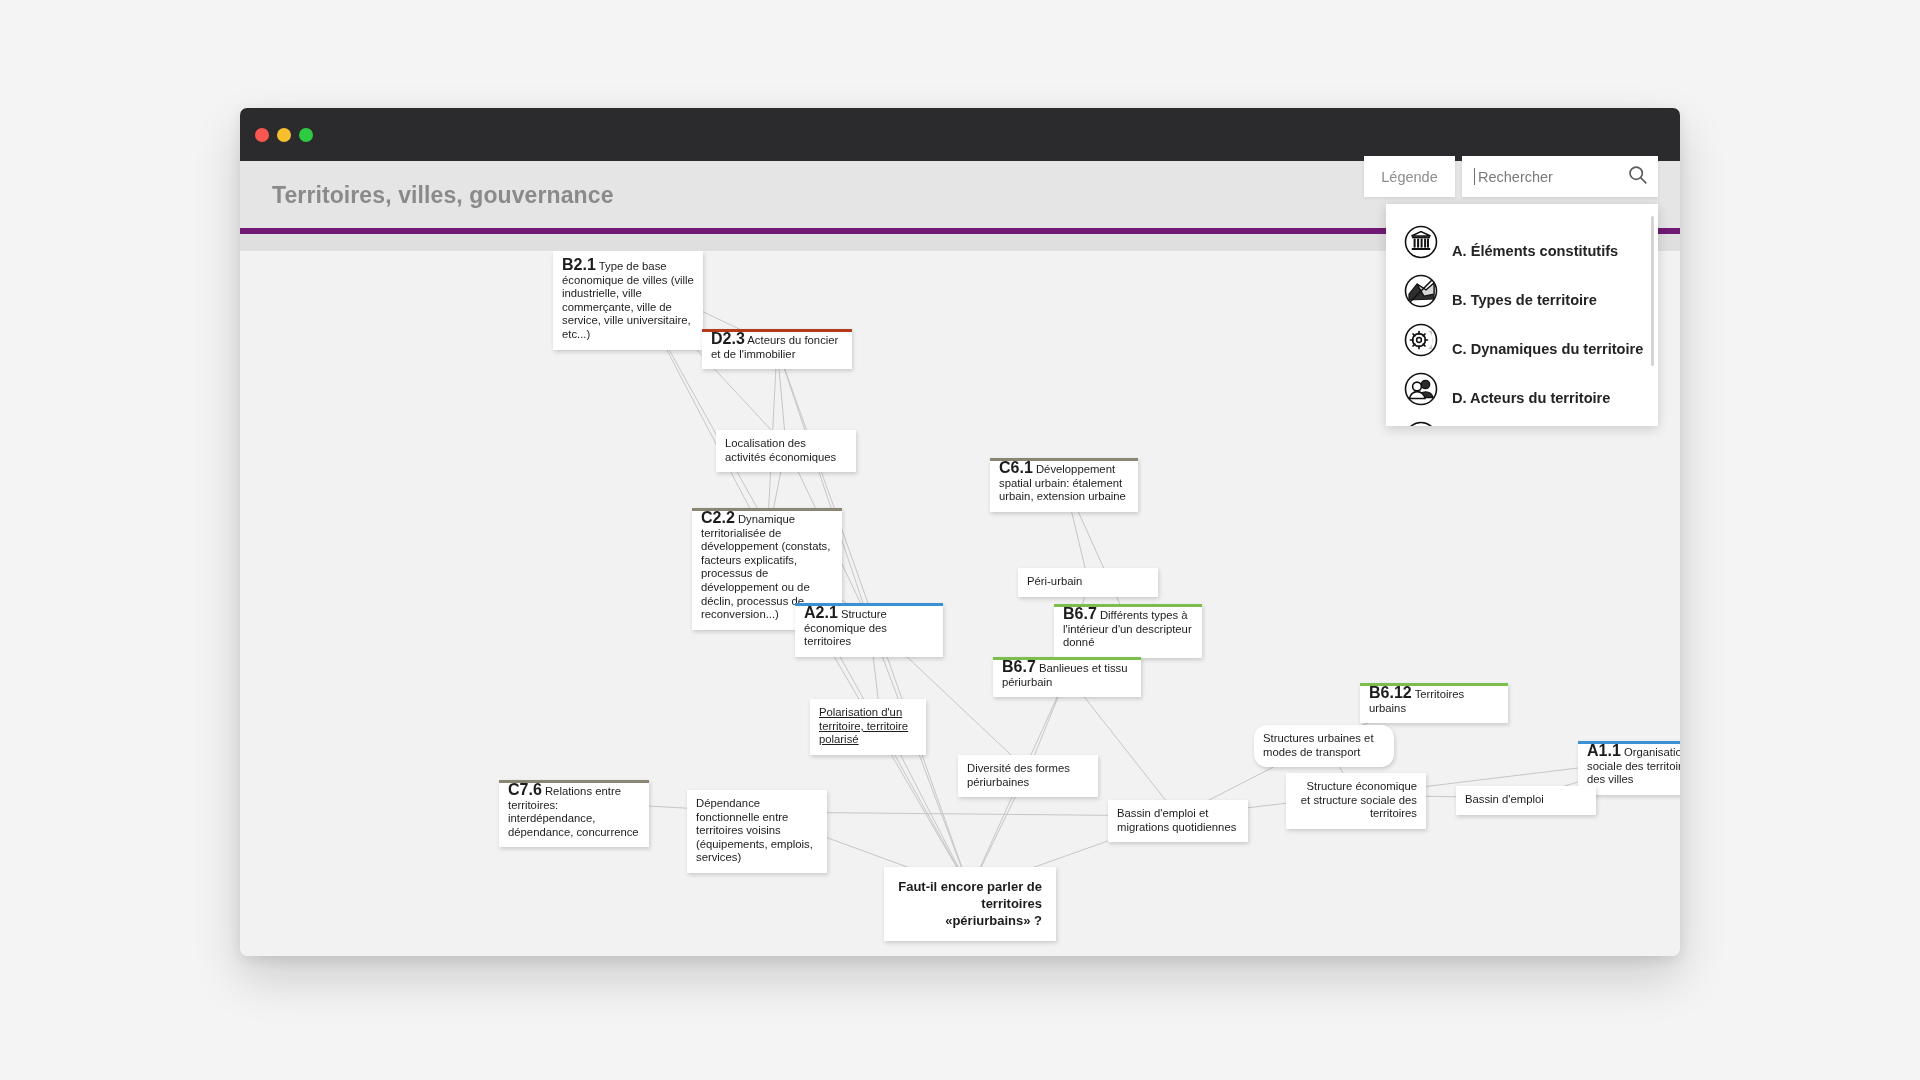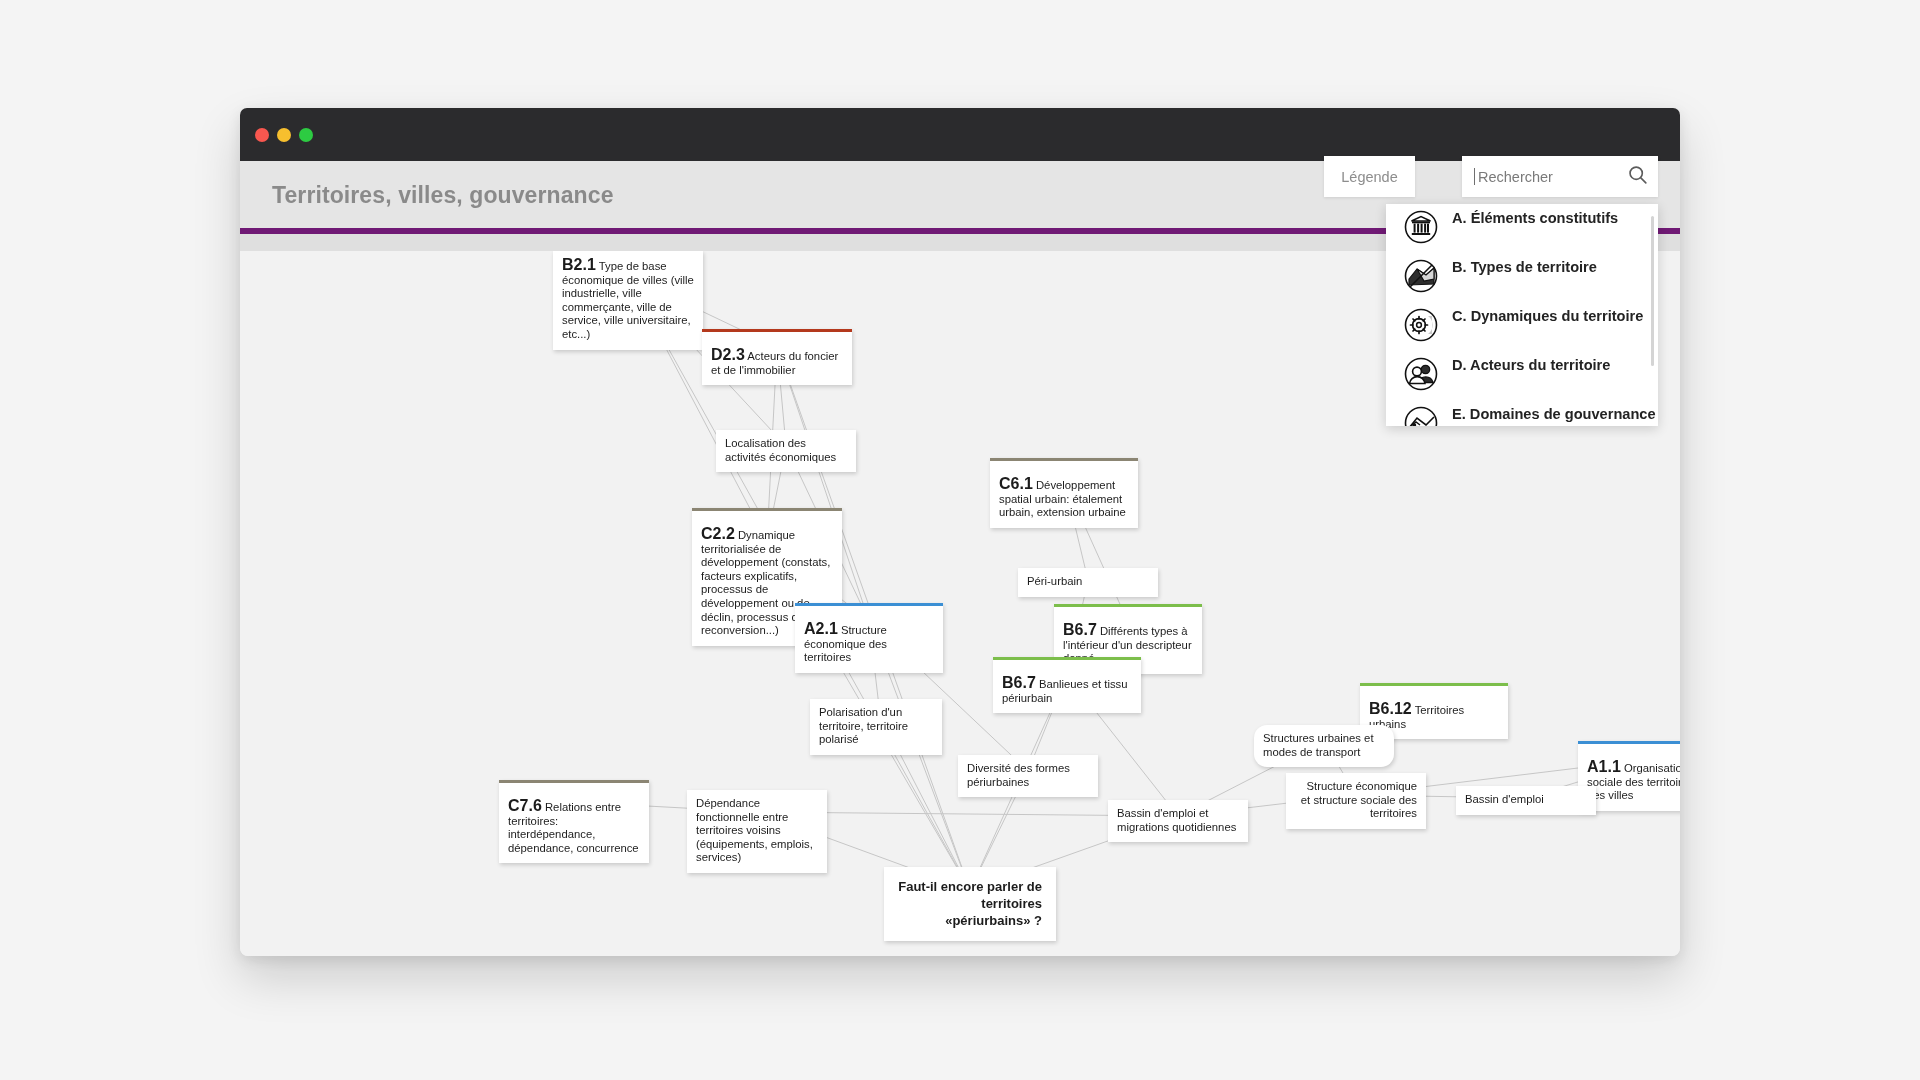--- a/index.html
+++ b/index.html
@@ -53,21 +53,20 @@
     background:#dfdfdf;
     border-bottom:1px solid #d2d2d2;
   }
 
   
   #top-controls{
     position:absolute;
     right:22px; top:48px;
     display:flex; align-items:stretch;
     z-index:40;
-    gap:40px;
   }
   #legend-button{
     width:91px; height:41px;
     background:#fff;
     display:flex;align-items:center;justify-content:center;
     font-size:14.5px;color:#8d8d8d;
     cursor:pointer;
     box-shadow:0 1px 3px rgba(0,0,0,.10);
   }
   #search-box{
@@ -99,21 +98,21 @@
     width:272px; height:222px;
     background:#fff;
     box-shadow:0 3px 11px rgba(0,0,0,.16);
     overflow:hidden;
     z-index:39;
   }
   #legend-list{
     padding:6px 0 0 0;
   }
   .legend-item{
-    display:flex;align-items:flex-start;
+    display:flex;align-items:flex-end;
     height:49px;
     padding:0 10px 0 18px;
     cursor:pointer;
   }
   .legend-ico{
     flex:0 0 auto;
     width:34px;height:34px;margin-right:14px;
   }
   .legend-label{
     font-size:14.6px;font-weight:bold;color:#232323;
@@ -140,21 +139,21 @@
     position:absolute;
     background:#ffffff;
     box-shadow:1px 2px 4px rgba(0,0,0,.17);
     box-sizing:border-box;
     padding:7px 9px 8px 9px;
     font-size:11.3px;
     line-height:13.6px;
     color:#1c1c1c;
   }
   .node .code{font-weight:bold;font-size:16px;}
-  .node.accent{ border-top:3px solid #999; padding-top:16px;}
+  .node.accent{ border-top:3px solid #999; padding-top:0;}
   .node.central{
     text-align:right;font-weight:bold;font-size:13px;line-height:17px;
     padding:11px 14px 12px;
   }
 </style>
 </head>
 <body>
 
 <div id="app-window">
 
@@ -212,21 +211,21 @@
         <div class="node" style="left: 313px; top: 0px; width: 150px;"><span class="code">B2.1</span> <span>Type de base économique de villes (ville industrielle, ville commerçante, ville de service, ville universitaire, etc...)</span></div>
         <div class="node accent" style="left: 462px; top: 78px; width: 150px; border-top-color: rgb(180, 57, 29);"><span class="code">D2.3</span> <span>Acteurs du foncier et de l'immobilier</span></div>
         <div class="node" style="left: 476px; top: 179px; width: 140px;"><span>Localisation des activités économiques</span></div>
         <div class="node accent" style="left: 452px; top: 257px; width: 150px; border-top-color: rgb(139, 133, 115);"><span class="code">C2.2</span> <span>Dynamique territorialisée de développement (constats, facteurs explicatifs, processus de développement ou de déclin, processus de reconversion...)</span></div>
         <div class="node accent" style="left: 750px; top: 207px; width: 148px; border-top-color: rgb(139, 133, 115);"><span class="code">C6.1</span> <span>Développement spatial urbain: étalement urbain, extension urbaine</span></div>
         <div class="node" style="left: 778px; top: 317px; width: 140px;"><span>Péri-urbain</span></div>
         <div class="node accent" style="left: 555px; top: 352px; width: 148px; border-top-color: rgb(59, 143, 212);"><span class="code">A2.1</span> <span>Structure économique des territoires</span></div>
         <div class="node accent" style="left: 814px; top: 353px; width: 148px; border-top-color: rgb(124, 190, 75);"><span class="code">B6.7</span> <span>Différents types à l'intérieur d'un descripteur donné</span></div>
         <div class="node accent" style="left: 753px; top: 406px; width: 148px; border-top-color: rgb(124, 190, 75);"><span class="code">B6.7</span> <span>Banlieues et tissu périurbain</span></div>
         <div class="node accent" style="left: 1120px; top: 432px; width: 148px; border-top-color: rgb(124, 190, 75);"><span class="code">B6.12</span> <span>Territoires urbains</span></div>
-        <div class="node" style="left: 570px; top: 448px; width: 132px;"><span>Polarisation d'un territoire, territoire polarisé</span></div>
+        <div class="node" style="left: 570px; top: 448px; width: 116px; text-decoration: underline;"><span>Polarisation d'un territoire, territoire polarisé</span></div>
         <div class="node" style="left: 1014px; top: 474px; width: 140px; border-radius: 13px;"><span>Structures urbaines et modes de transport</span></div>
         <div class="node accent" style="left: 1338px; top: 490px; width: 148px; border-top-color: rgb(59, 143, 212);"><span class="code">A1.1</span> <span>Organisation sociale des territoires et des villes</span></div>
         <div class="node" style="left: 718px; top: 504px; width: 140px;"><span>Diversité des formes périurbaines</span></div>
         <div class="node" style="left: 1046px; top: 522px; width: 140px; text-align: right;"><span>Structure économique et structure sociale des territoires</span></div>
         <div class="node" style="left: 1216px; top: 535px; width: 140px;"><span>Bassin d'emploi</span></div>
         <div class="node accent" style="left: 259px; top: 529px; width: 150px; border-top-color: rgb(139, 133, 115);"><span class="code">C7.6</span> <span>Relations entre territoires: interdépendance, dépendance, concurrence</span></div>
         <div class="node" style="left: 447px; top: 539px; width: 140px;"><span>Dépendance fonctionnelle entre territoires voisins (équipements, emplois, services)</span></div>
         <div class="node" style="left: 868px; top: 549px; width: 140px;"><span>Bassin d'emploi et migrations quotidiennes</span></div>
         <div class="node central" style="left: 644px; top: 616px; width: 172px;"><span>Faut-il encore parler de territoires «périurbains» ?</span></div>
       </div>

